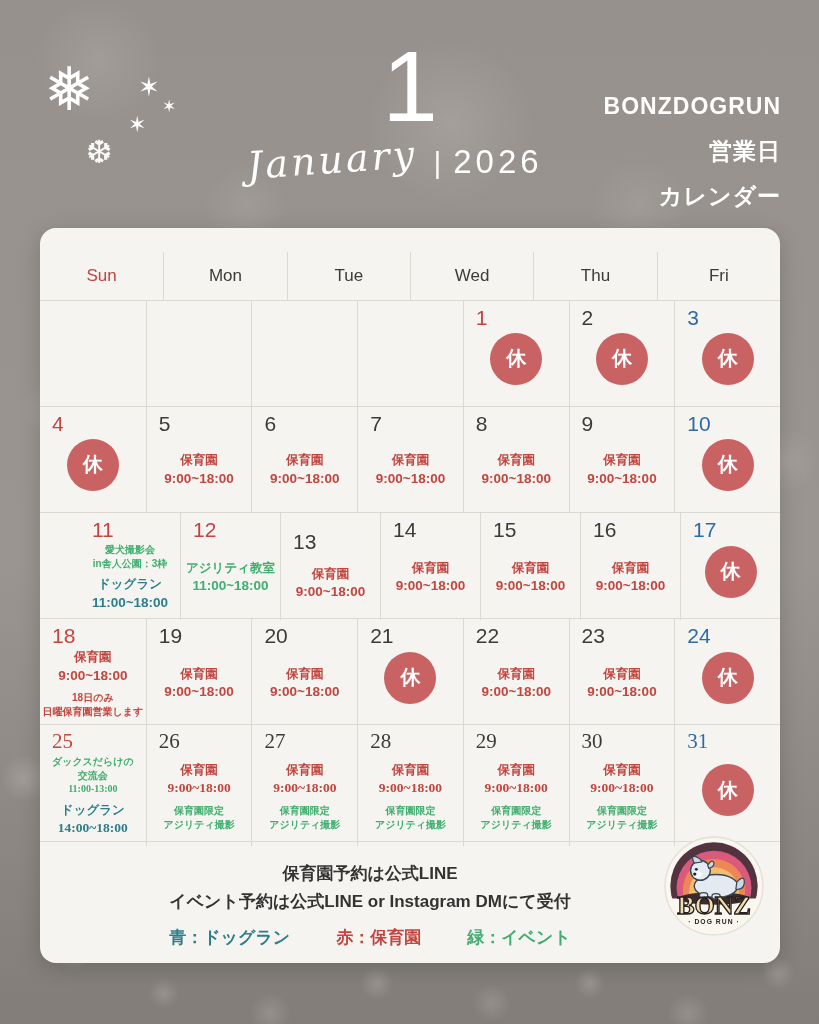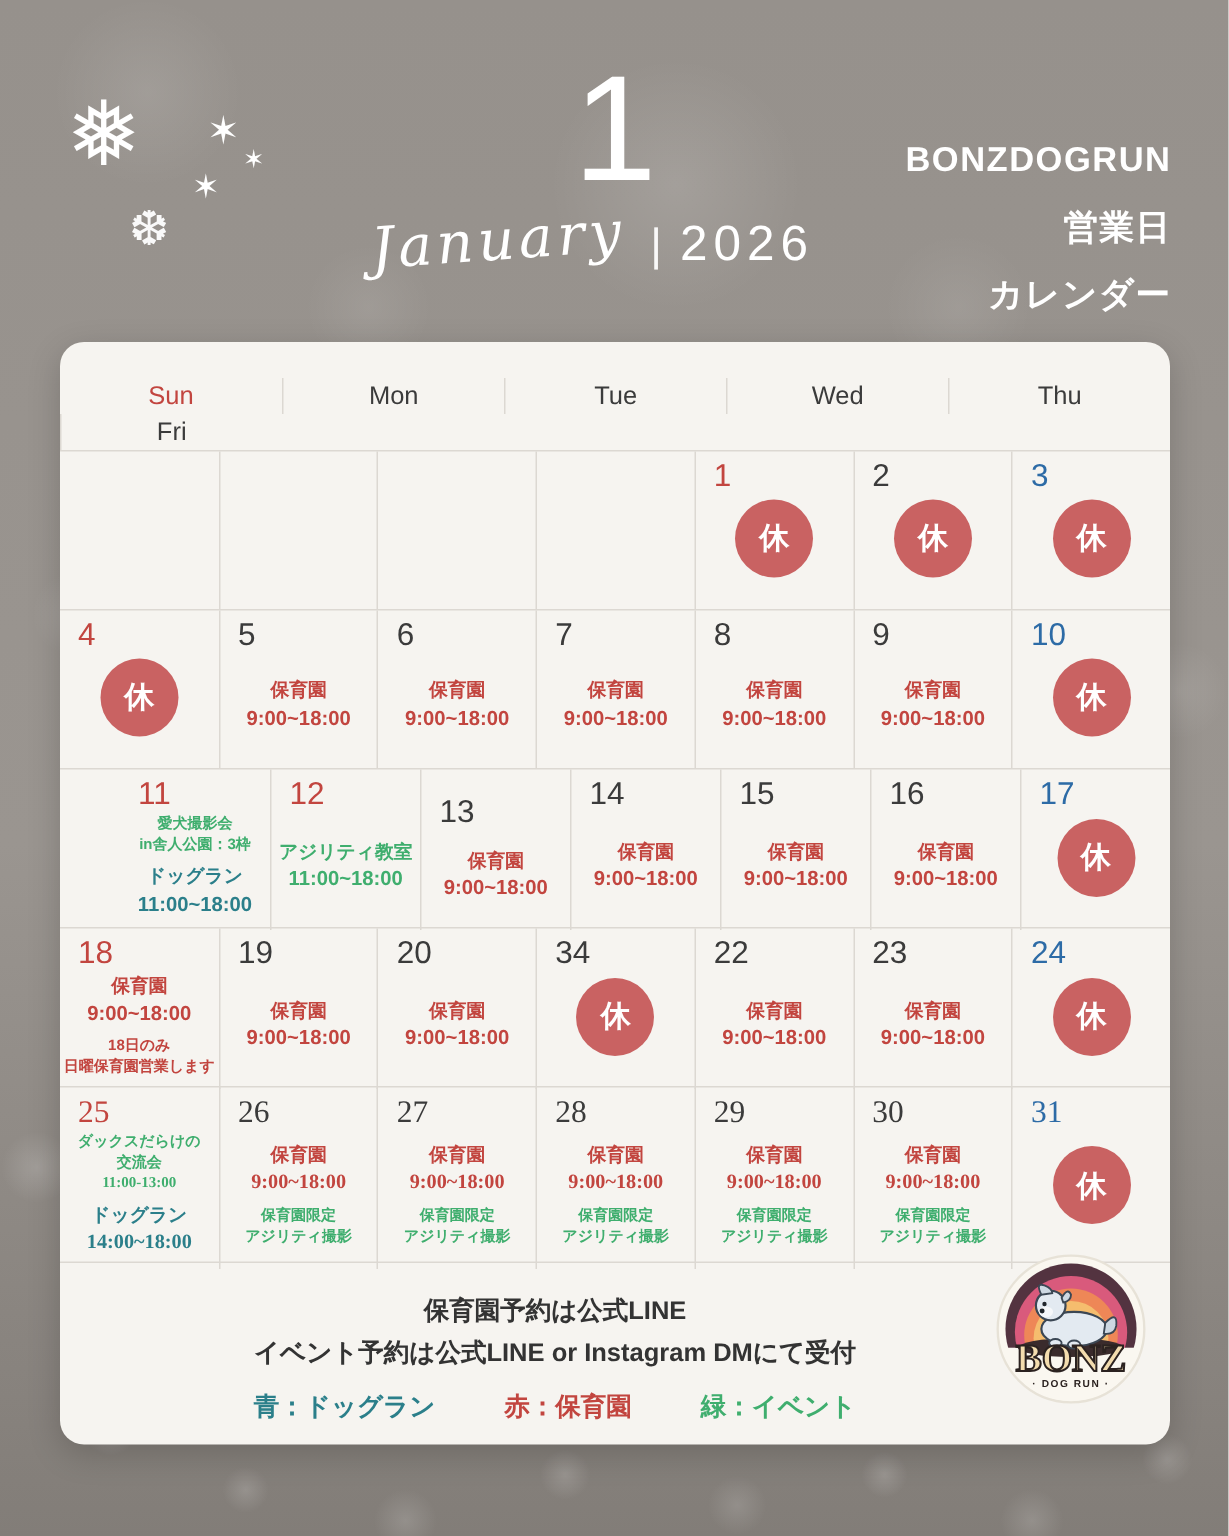--- a/index.html
+++ b/index.html
@@ -57,21 +57,21 @@
     font-weight:700;font-size:23px;line-height:45px;letter-spacing:1px;
   }
   
   .card{
     position:absolute;left:40px;top:228px;width:740px;height:735px;
     background:#f6f4f0;border-radius:16px;
     box-shadow:0 6px 22px rgba(0,0,0,.18);
     overflow:hidden;
   }
   .weekday-row{
-    display:grid;grid-template-columns:repeat(5,1fr);
+    display:grid;grid-template-columns:repeat(6,1fr);
     height:48px;margin-top:24px;
     border-bottom:1px solid #dcd8d2;
     text-align:center;
   }
   .weekday{
     display:flex;align-items:center;justify-content:center;
     font-size:17px;
   }
   .weekday:not(:first-child){border-left:1px solid #dcd8d2;}
   .grid-row{
@@ -298,21 +298,21 @@
           </div>
         </div>
         <div class="cell">
           <div class="daynum" style="color: rgb(59, 59, 59);">20</div>
           <div class="cellbody">
             <div class="ln ln-md" style="color: rgb(194, 69, 63);">保育園</div>
             <div class="ln ln-lg" style="color: rgb(194, 69, 63);">9:00~18:00</div>
           </div>
         </div>
         <div class="cell">
-          <div class="daynum" style="color: rgb(59, 59, 59);">34</div>
+          <div class="daynum" style="color: rgb(59, 59, 59);">21</div>
           <div class="cellbody">
             <div class="kyu-badge" style="background: rgb(201, 98, 98); color: rgb(255, 255, 255);">休</div>
           </div>
         </div>
         <div class="cell">
           <div class="daynum" style="color: rgb(59, 59, 59);">22</div>
           <div class="cellbody">
             <div class="ln ln-md" style="color: rgb(194, 69, 63);">保育園</div>
             <div class="ln ln-lg" style="color: rgb(194, 69, 63);">9:00~18:00</div>
           </div>

